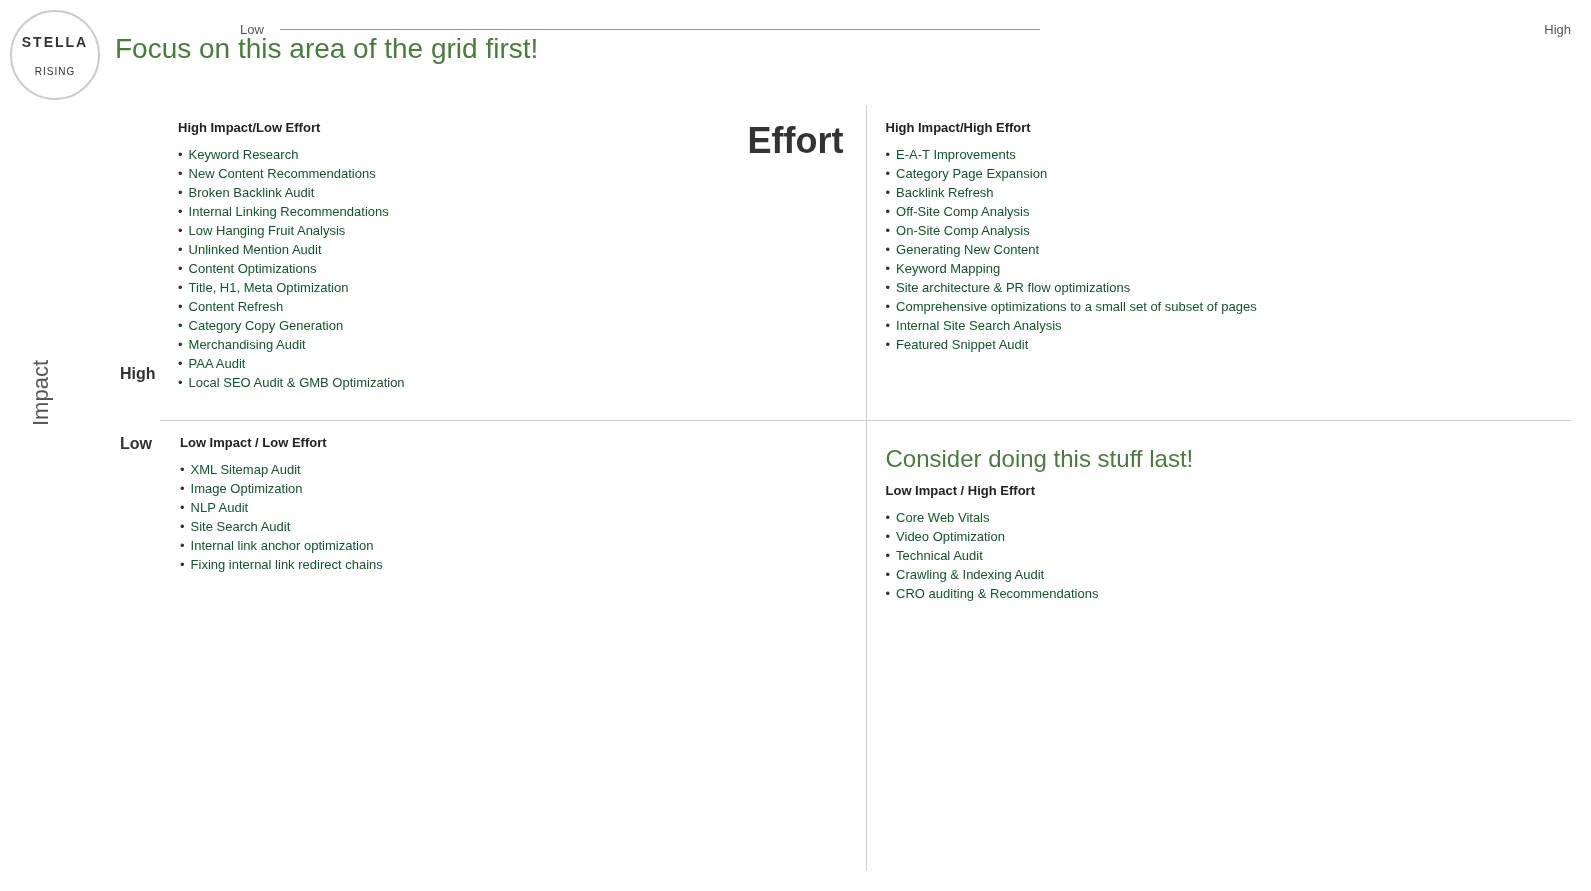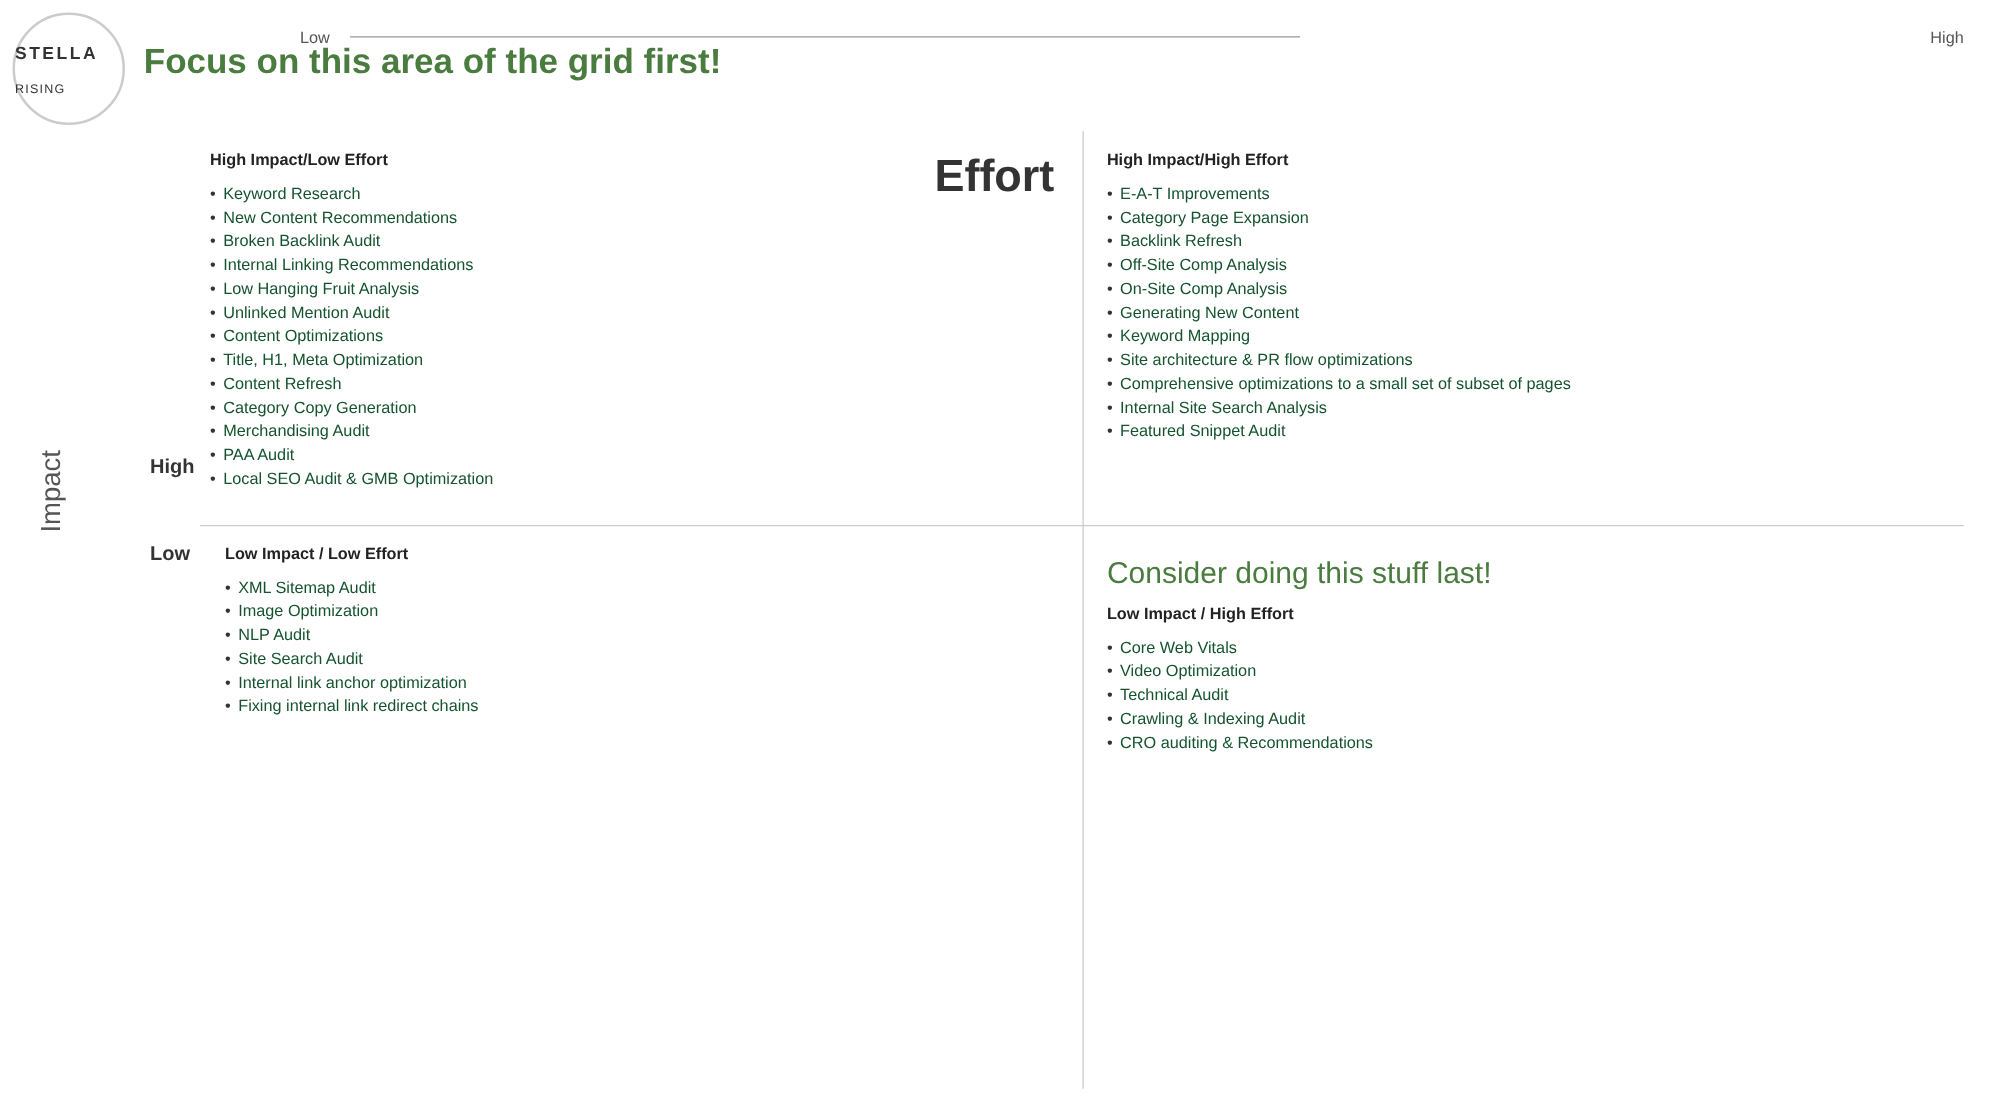--- a/index.html
+++ b/index.html
@@ -21,20 +21,21 @@
       height: 90px;
     }
 
     .logo-circle {
       width: 90px;
       height: 90px;
       border-radius: 50%;
       border: 2px solid #ccc;
       display: flex;
       flex-direction: column;
+      align-items: center;
       justify-content: center;
       gap: 16px;
     }
 
     .logo-text-stella {
       font-size: 14px;
       font-weight: bold;
       letter-spacing: 2px;
       color: #333;
     }
@@ -47,21 +48,21 @@
 
     .header-area {
       position: absolute;
       top: 15px;
       left: 115px;
     }
 
     .main-title {
       font-size: 28px;
       color: #4a7c3f;
-      font-weight: bold;
+      font-weight: normal;
       margin-top: 18px;
     }
 
     
     .axis-top-low {
       position: absolute;
       top: 22px;
       left: 240px;
       font-size: 13px;
       color: #555;
@@ -148,21 +149,21 @@
     }
 
     
     .quadrant {
       position: absolute;
       padding: 15px 20px;
     }
 
     .q-top-left {
       top: 105px;
-      left: 148px;
+      left: 158px;
       width: calc((1591px - 180px) / 2);
       bottom: 420px;
     }
 
     .q-top-right {
       top: 105px;
       left: calc(160px + (1591px - 180px) / 2);
       right: 20px;
       bottom: 420px;
     }

